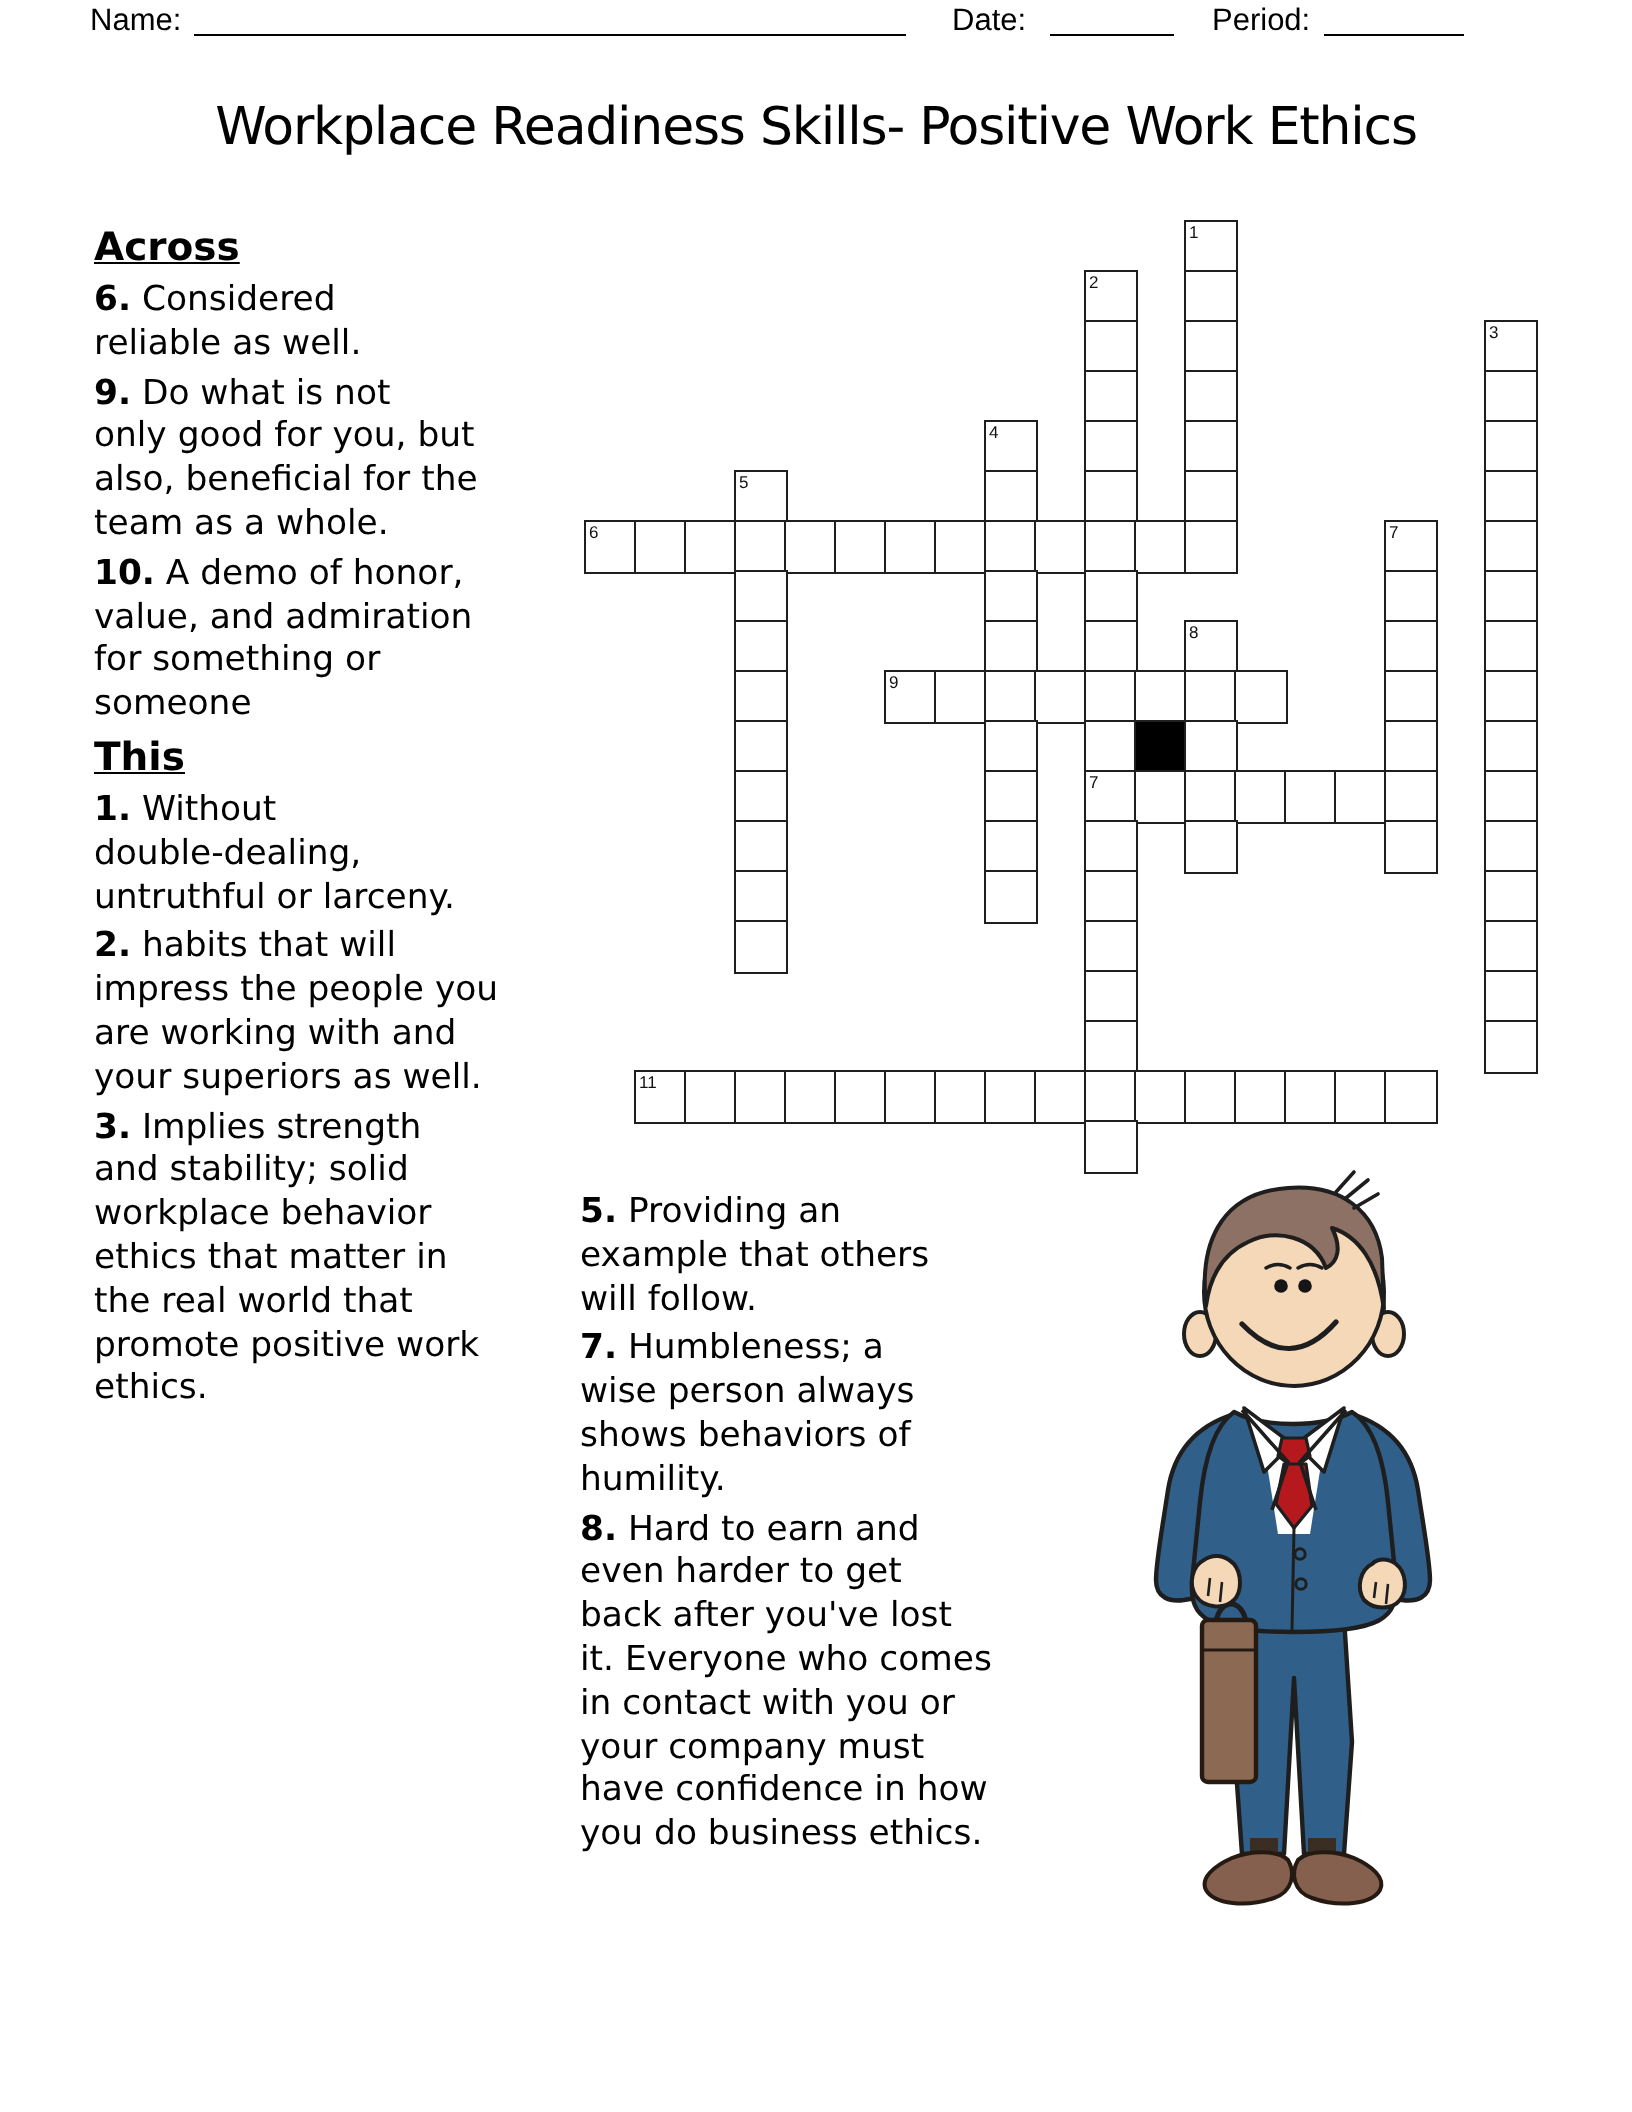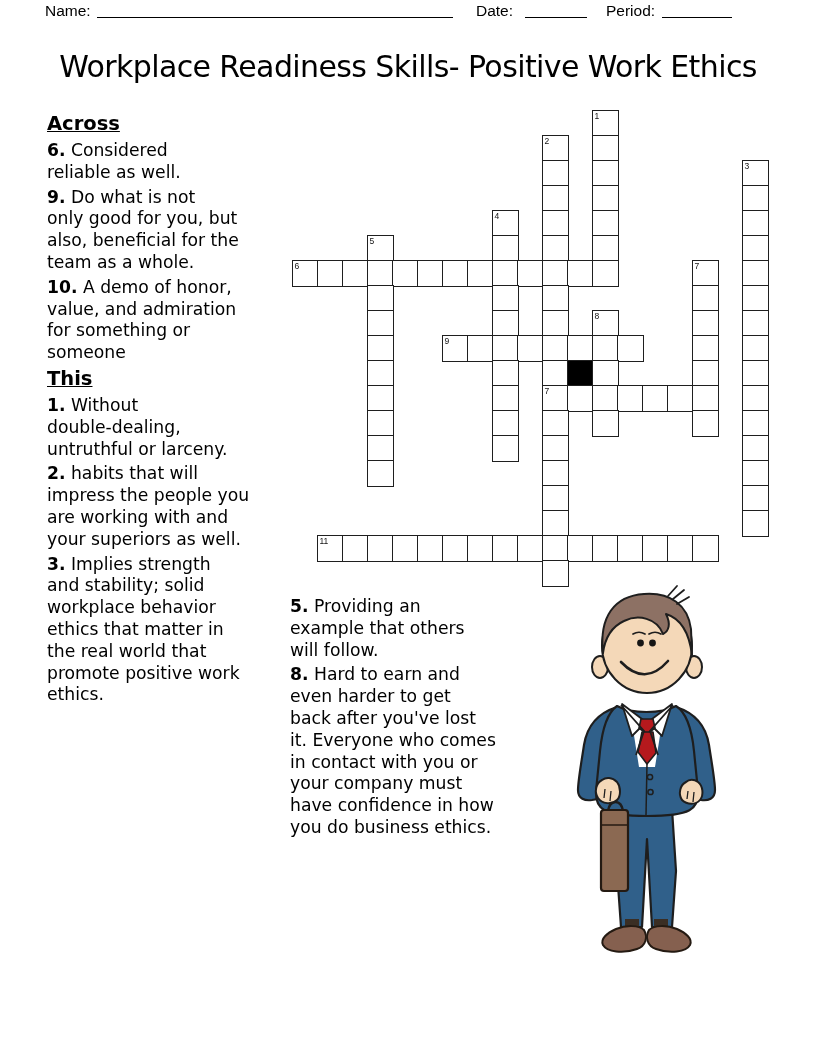--- a/index.html
+++ b/index.html
@@ -1,21 +1,21 @@
 <!DOCTYPE html>
 <html><head>
 <meta charset="utf-8">
 <style>
   html,body{margin:0;padding:0;background:#fff;}
   .page{position:relative;width:816px;height:1056px;background:#fff;overflow:hidden;
         font-family:"DejaVu Sans",sans-serif;color:#000;}
   .hlabel{position:absolute;top:2px;font-family:"Liberation Sans",sans-serif;font-size:15.5px;}
   .blank{position:absolute;top:2px;height:15px;border-bottom:1.6px solid #000;}
   .title{position:absolute;left:0;top:49px;width:816px;margin:0;text-align:center;
-         font-size:30px;font-weight:400;letter-spacing:-0.6px;}
+         font-size:26px;font-weight:400;letter-spacing:-0.6px;}
   .col-a{position:absolute;left:47px;top:112px;width:242px;}
   .col-b{position:absolute;left:290px;top:596px;width:250px;}
   .clue-head{font-size:19.5px;font-weight:700;text-decoration:underline;margin:0 0 5px 0;}
   .clue{margin:0 0 3px 0;font-size:17.2px;line-height:21.8px;}
   .clue b{font-weight:700;}
   .clue span{white-space:pre;}
   #grid{position:absolute;left:0;top:0;width:816px;height:1056px;pointer-events:none;}
   .cell{position:absolute;width:26.5px;height:26.5px;box-sizing:border-box;
         border:1.6px solid #1f1f1f;background:#fff;pointer-events:auto;}
   .cell.black{background:#000;}
@@ -198,20 +198,24 @@
 promote positive work
 ethics.</span></p>
       </div>
   </div>
 
   <div class="col-b">
     <div id="down-list-2">
         <p class="clue"><b>5.</b><span> Providing an
 example that others
 will follow.</span></p>
+        <p class="clue"><b>7.</b><span> Humbleness; a
+wise person always
+shows behaviors of
+humility.</span></p>
         <p class="clue"><b>8.</b><span> Hard to earn and
 even harder to get
 back after you've lost
 it. Everyone who comes
 in contact with you or
 your company must
 have confidence in how
 you do business ethics.</span></p>
       </div>
   </div>

